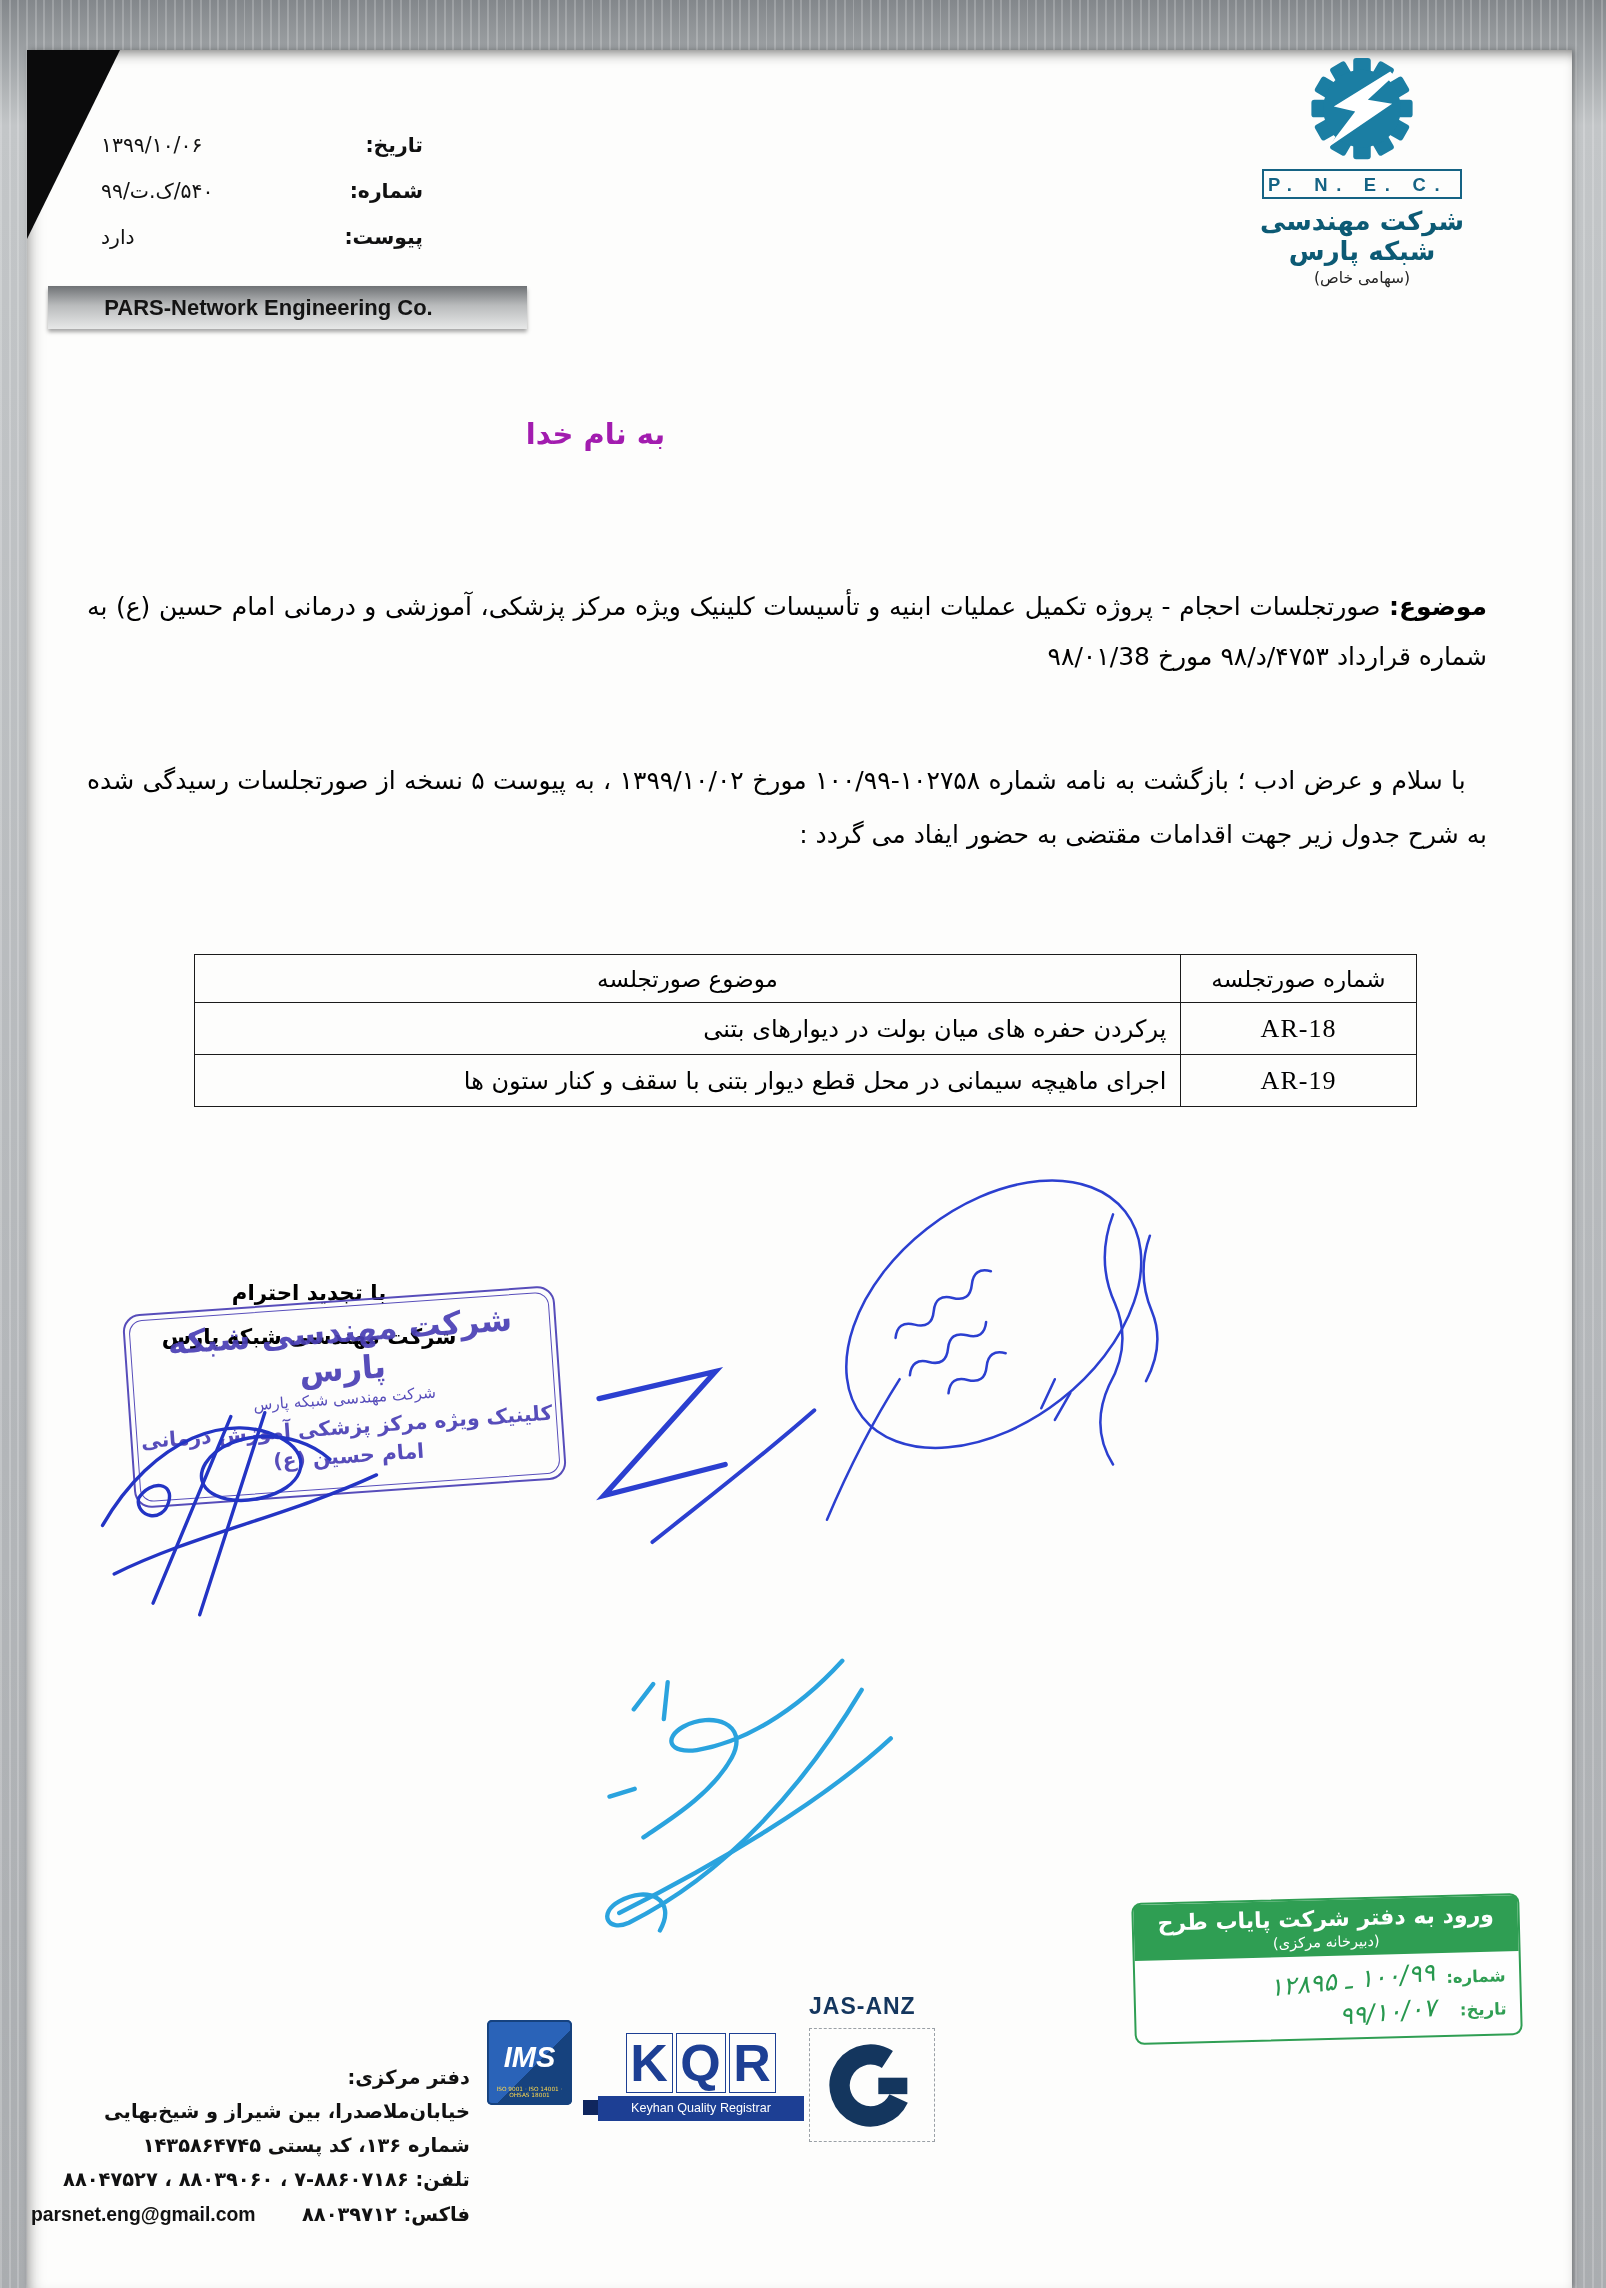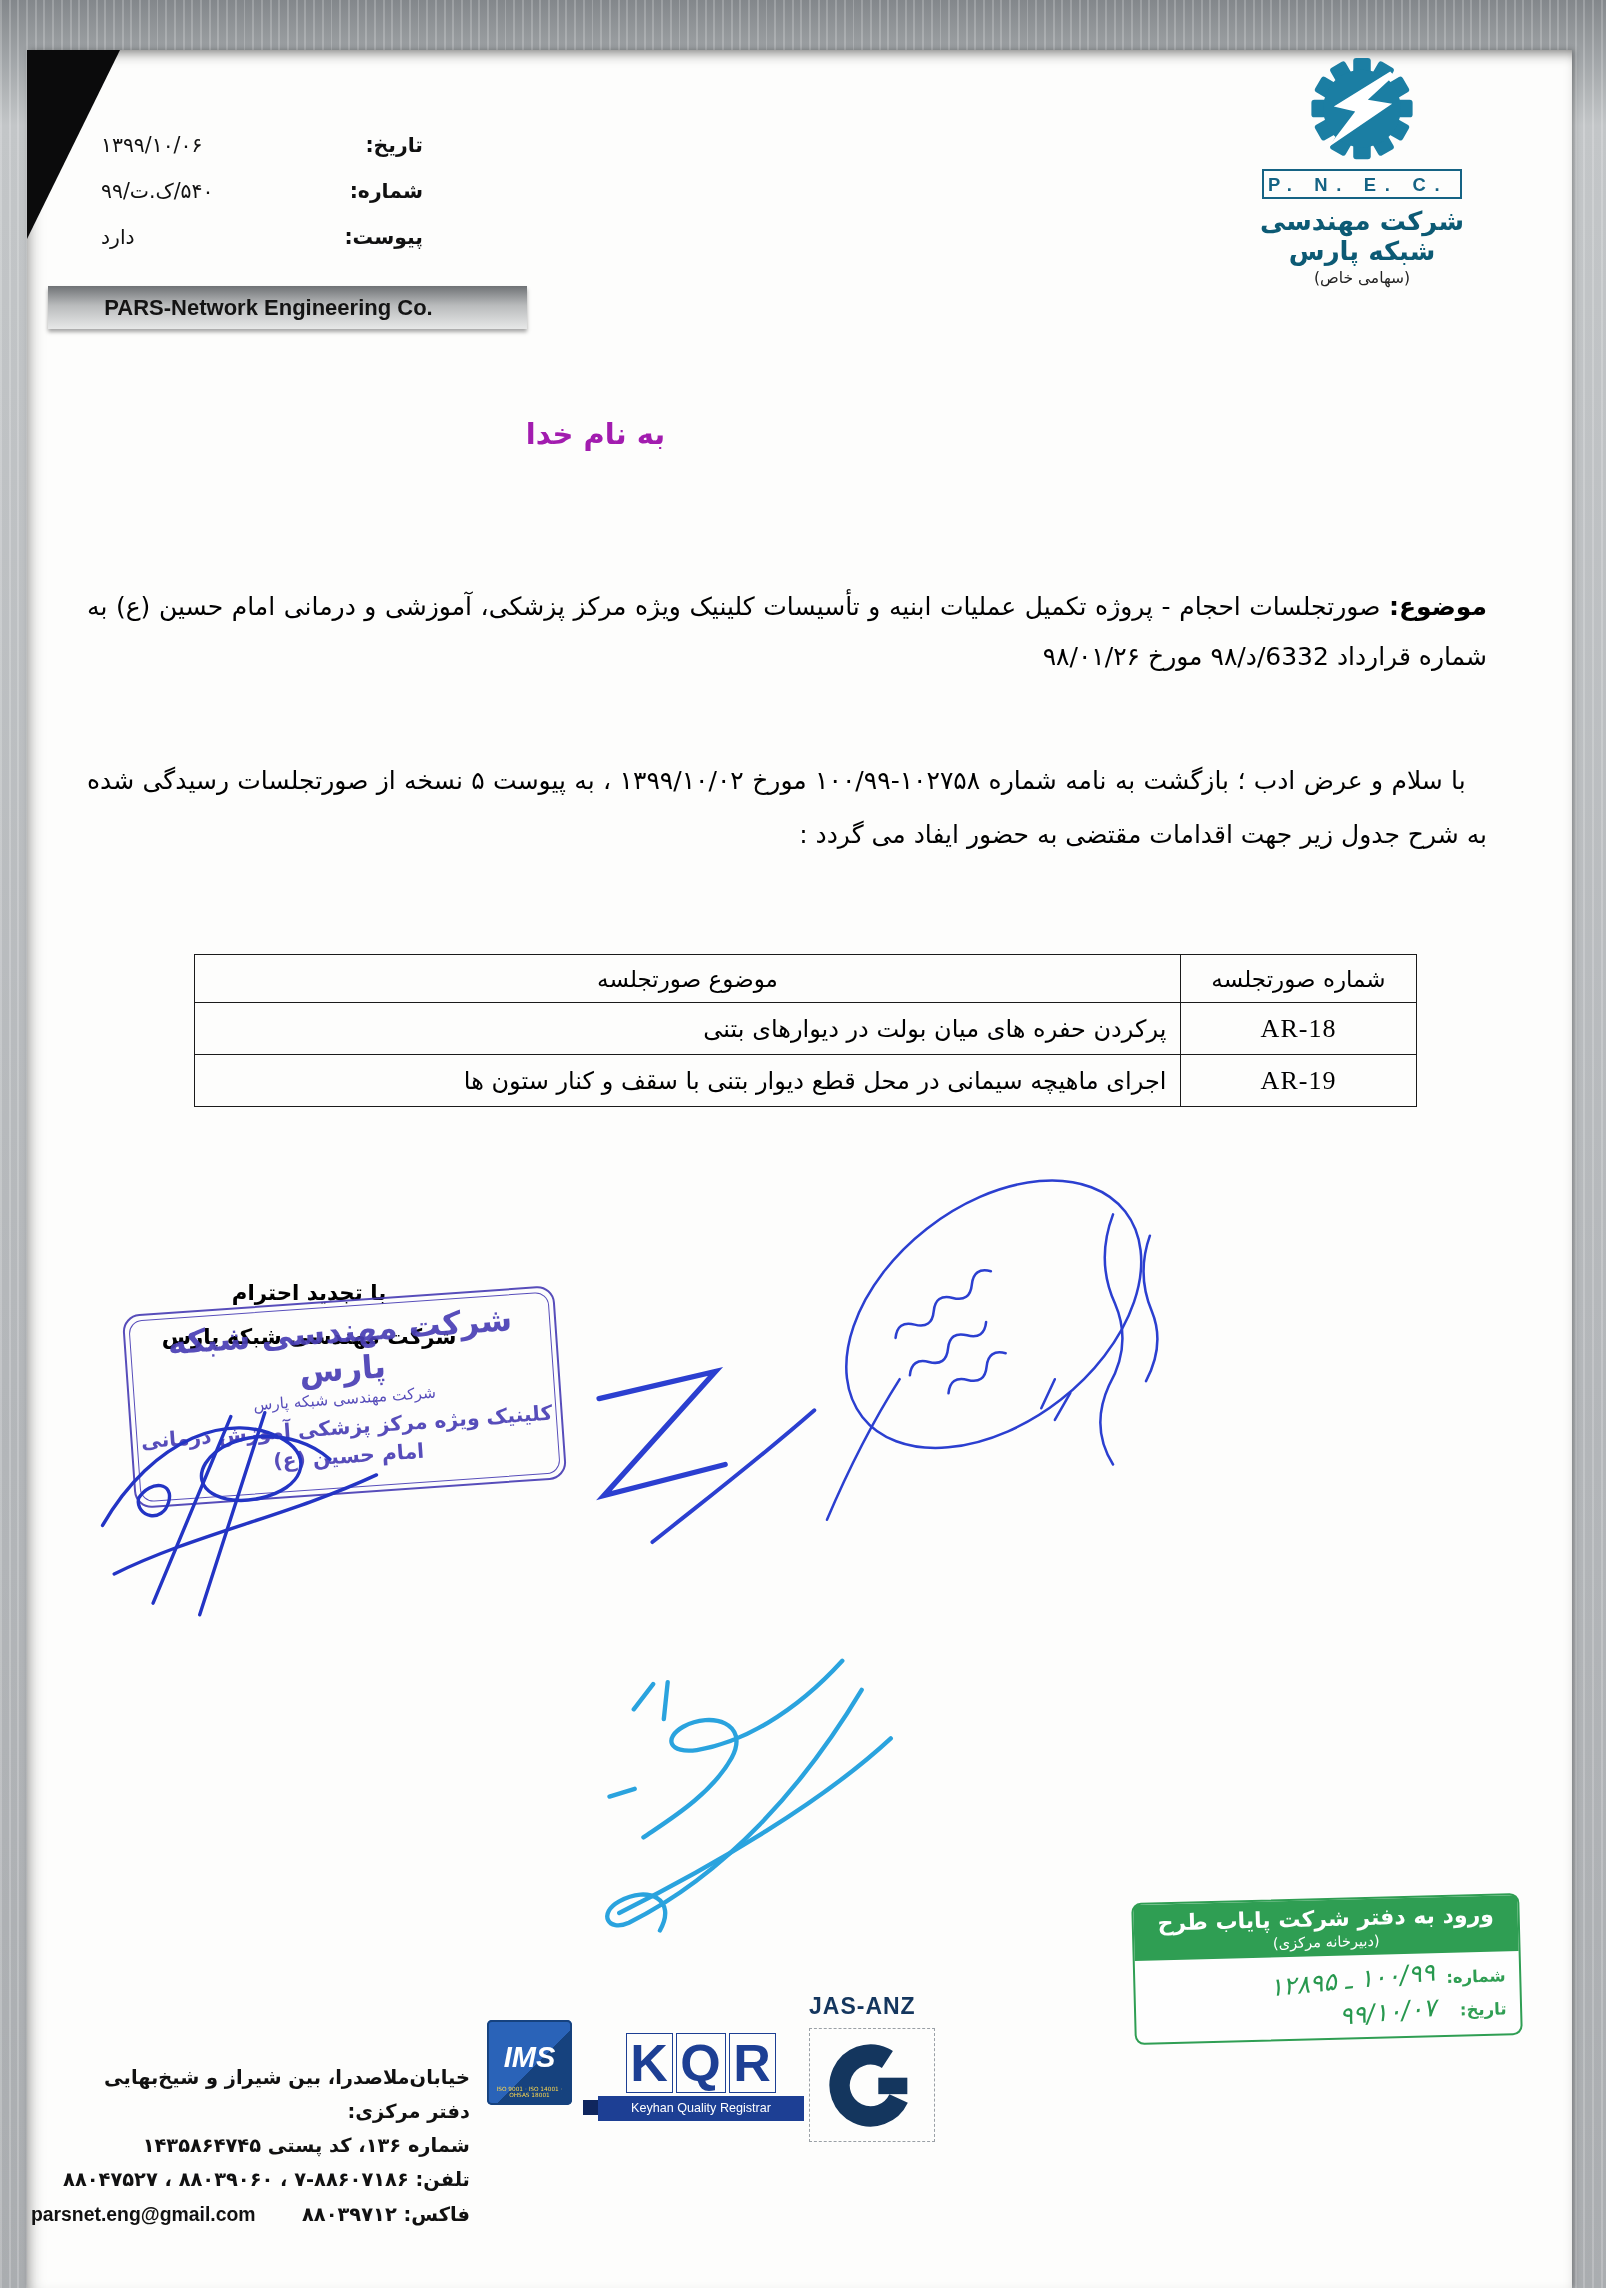--- a/index.html
+++ b/index.html
@@ -143,21 +143,21 @@
       </div>
       <div class="lh-row" data-interactable="false">
         <span class="lh-label" data-interactable="false">پیوست:</span>
         <span class="lh-value" data-interactable="false">دارد</span>
       </div>
     </div>
 
     <div class="banner" data-interactable="false">PARS-Network Engineering Co.</div>
 
     <div class="bismillah" data-interactable="false">به نام خدا</div>
-    <p class="subject" data-interactable="false"><span class="lbl" data-interactable="false">موضوع:</span><span data-interactable="false"> صورتجلسات احجام - پروژه تکمیل عملیات ابنیه و تأسیسات کلینیک ویژه مرکز پزشکی، آموزشی و درمانی امام حسین (ع) به شماره قرارداد 6332/د/۹۸ مورخ ۹۸/۰۱/۲۶</span></p>
+    <p class="subject" data-interactable="false"><span class="lbl" data-interactable="false">موضوع:</span><span data-interactable="false"> صورتجلسات احجام - پروژه تکمیل عملیات ابنیه و تأسیسات کلینیک ویژه مرکز پزشکی، آموزشی و درمانی امام حسین (ع) به شماره قرارداد ۴۷۵۳/د/۹۸ مورخ ۹۸/۰۱/38</span></p>
     <p class="body-par" data-interactable="false">با سلام و عرض ادب ؛ بازگشت به نامه شماره  ۱۰۲۷۵۸-۱۰۰/۹۹  مورخ ۱۳۹۹/۱۰/۰۲ ، به پیوست ۵ نسخه از صورتجلسات رسیدگی شده به شرح جدول زیر جهت اقدامات مقتضی به حضور ایفاد می گردد :</p>
 
     <table class="mtable" dir="rtl" data-interactable="false">
       <thead>
         <tr data-interactable="false">
           <th class="c-no" data-interactable="false">شماره صورتجلسه</th>
           <th class="c-sub" data-interactable="false">موضوع صورتجلسه</th>
         </tr>
       </thead>
       <tbody>
@@ -255,22 +255,22 @@
       <div class="jas-title" data-interactable="false">JAS-ANZ</div>
       <span class="jas-logo" data-interactable="false">
         <svg width="89" height="97" viewBox="0 0 92 100">
           <circle cx="44" cy="52" r="32" fill="none" stroke="#14365e" stroke-width="21" stroke-dasharray="155 46" transform="rotate(25 44 52)"></circle>
           <rect x="52" y="44" width="30" height="17" fill="#14365e"></rect>
         </svg>
       </span>
     </div>
 
     <div class="address" data-interactable="false">
+      <div data-interactable="false">دفتر مرکزی:</div>
       <div data-interactable="false">خیابان‌ملاصدرا، بین شیراز و شیخ‌بهایی</div>
-      <div data-interactable="false">دفتر مرکزی:</div>
       <div data-interactable="false">شماره ۱۳۶، کد پستی ۱۴۳۵۸۶۴۷۴۵</div>
       <div data-interactable="false">تلفن: ۸۸۶۰۷۱۸۶-۷ ، ۸۸۰۳۹۰۶۰ ، ۸۸۰۴۷۵۲۷</div>
       <div class="addr-last" data-interactable="false">
         <span data-interactable="false">فاکس: ۸۸۰۳۹۷۱۲</span>
         <span class="email" data-interactable="true">parsnet.eng@gmail.com</span>
       </div>
     </div>
 
   </div>
 </div>

